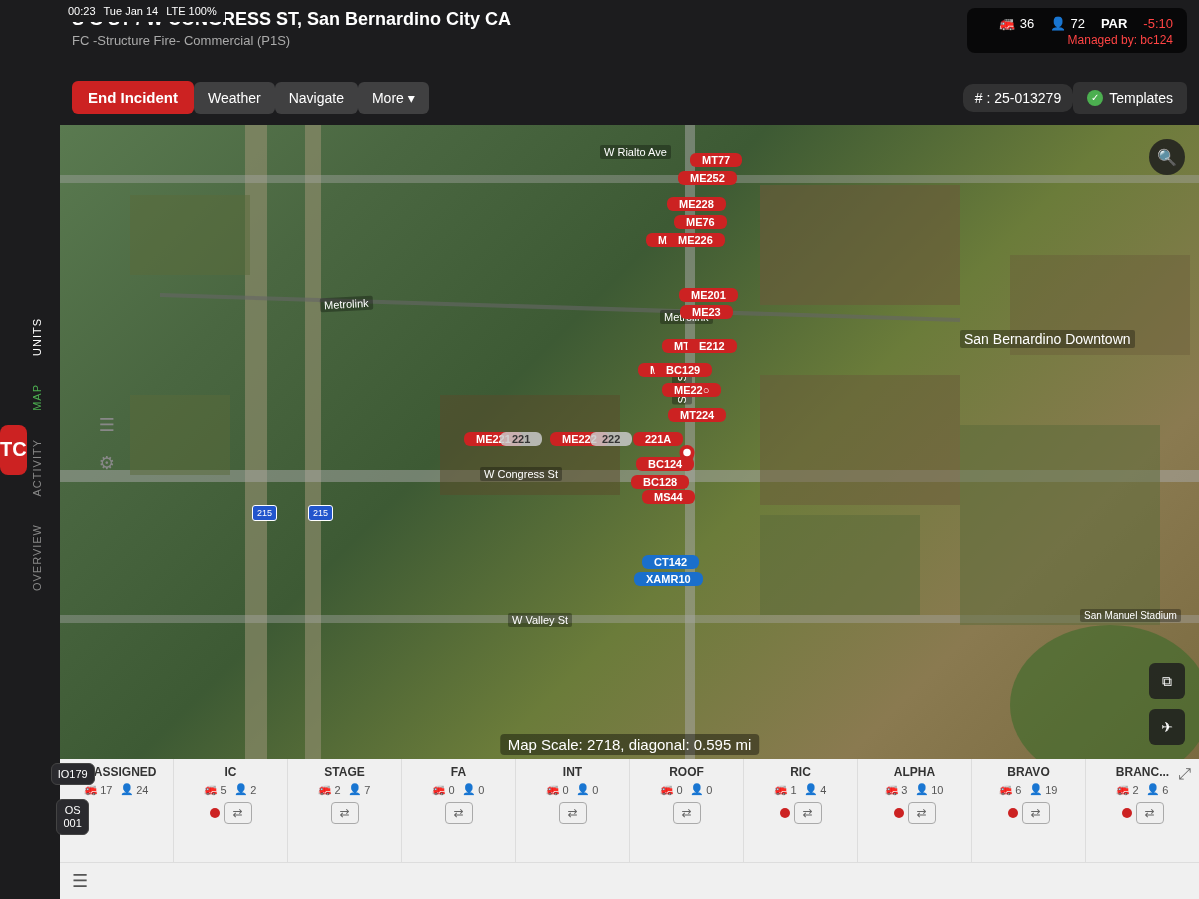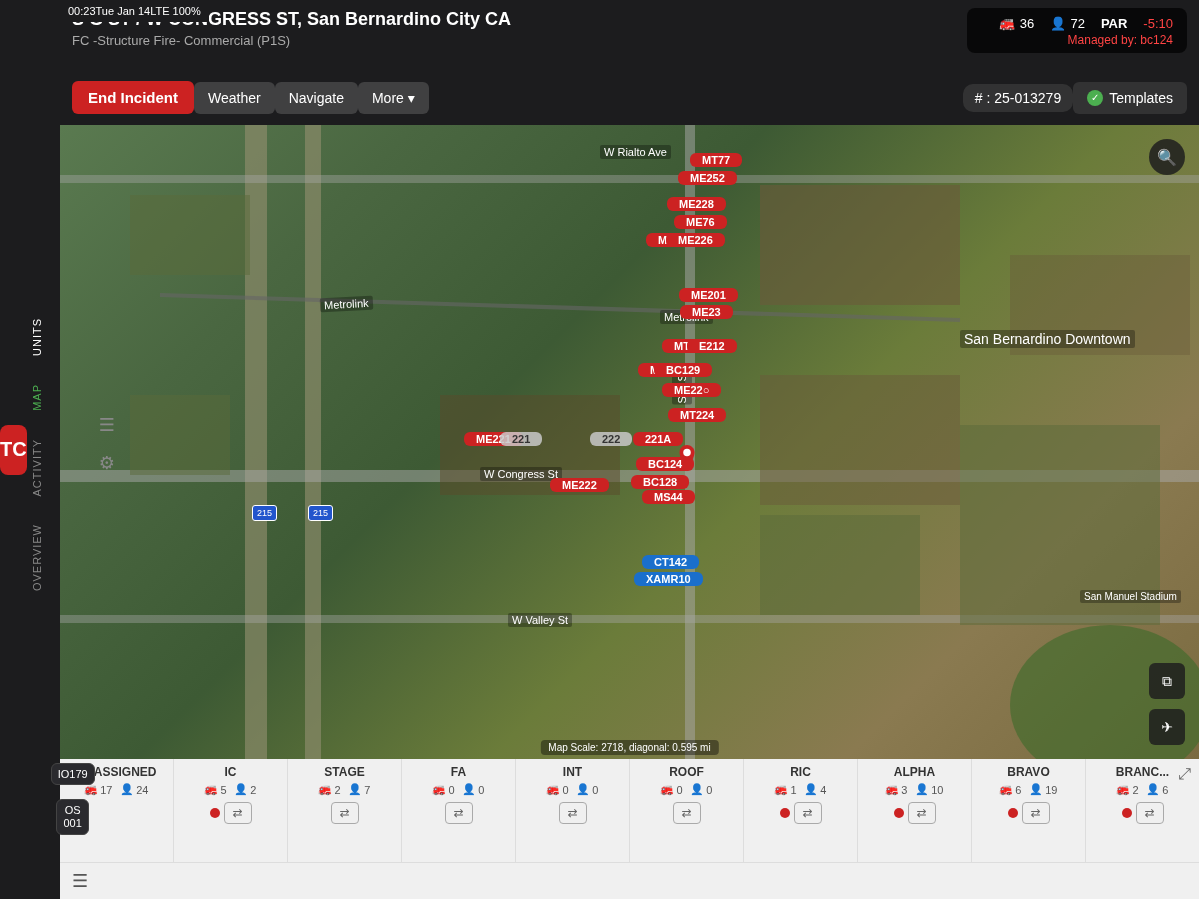--- a/index.html
+++ b/index.html
@@ -24,21 +24,21 @@
       display: flex; align-items: center; justify-content: center;
       color: white; font-weight: bold; font-size: 20px;
     }
     .sidebar-status-bar {
       position: absolute;
       top: 0; left: 60px;
       height: 22px;
       background: #1c1c1e;
       display: flex; align-items: center;
       padding: 0 8px;
-      color: white; font-size: 11px; gap: 0;
+      color: white; font-size: 11px; gap: 8px;
       z-index: 100;
     }
     .sidebar-nav {
       display: flex;
       flex-direction: column;
       align-items: center;
       gap: 0;
       margin-top: 10px;
       flex: 1;
     }
@@ -265,21 +265,21 @@
       width: 36px; height: 36px;
       background: rgba(30,30,30,0.85);
       border-radius: 6px;
       display: flex; align-items: center; justify-content: center;
       color: white; font-size: 14px; cursor: pointer;
     }
     .map-scale {
       position: absolute;
       bottom: 4px; left: 50%;
       transform: translateX(-50%);
-      color: white; font-size: 10px;
+      color: white; font-size: 15px;
       background: rgba(0,0,0,0.4);
       padding: 2px 8px; border-radius: 4px;
     }
 
     
     .street-label {
       position: absolute;
       color: white;
       font-size: 11px;
       background: rgba(0,0,0,0.3);
@@ -465,21 +465,21 @@
         <ellipse cx="1050" cy="580" rx="100" ry="80" fill="#3a6a2a" opacity="0.6"></ellipse>
       </svg>
 
       <div class="street-label" style="left:540px;top:20px;">W Rialto Ave</div>
       <div class="street-label" style="left:260px;top:172px;transform:rotate(-3deg);">Metrolink</div>
       <div class="street-label" style="left:600px;top:185px;">Metrolink</div>
       <div class="street-label" style="left:612px;top:245px;writing-mode:vertical-rl;transform:rotate(180deg)">S G St</div>
       <div class="street-label" style="left:420px;top:342px;">W Congress St</div>
       <div class="street-label" style="left:400px;top:488px;margin-left:48px;">W Valley St</div>
       <div class="street-label" style="left:900px;top:205px;font-size:14px;">San Bernardino Downtown</div>
-      <div class="street-label" style="left:1020px;top:465px;font-size:10px;">San Manuel Stadium</div>
+      <div class="street-label" style="left:1020px;top:484px;font-size:10px;">San Manuel Stadium</div>
 
       <div style="position:absolute;left:192px;top:380px;background:#2255cc;color:white;font-size:9px;padding:2px 4px;border-radius:3px;border:1px solid white;">215</div>
       <div style="position:absolute;left:248px;top:380px;background:#2255cc;color:white;font-size:9px;padding:2px 4px;border-radius:3px;border:1px solid white;">215</div>
 
       <div class="unit-badge" style="left:630px;top:28px;">MT77</div>
       <div class="unit-badge" style="left:618px;top:46px;">ME252</div>
       <div class="unit-badge" style="left:607px;top:72px;">ME228</div>
       <div class="unit-badge" style="left:614px;top:90px;">ME76</div>
       <div class="unit-badge" style="left:586px;top:108px;">ME</div>
       <div class="unit-badge" style="left:606px;top:108px;">ME226</div>
@@ -487,21 +487,21 @@
       <div class="unit-badge" style="left:620px;top:180px;">ME23</div>
       <div class="unit-badge" style="left:602px;top:214px;">MT71</div>
       <div class="unit-badge" style="left:627px;top:214px;">E212</div>
       <div class="unit-badge" style="left:578px;top:238px;">M</div>
       <div class="unit-badge" style="left:594px;top:238px;">BC129</div>
       <div class="unit-badge" style="left:602px;top:258px;">ME22○</div>
       <div class="unit-badge" style="left:608px;top:283px;">MT224</div>
 
       <div class="unit-badge" style="left:404px;top:307px;">ME221</div>
       <div class="unit-badge outline" style="left:440px;top:307px;">221</div>
-      <div class="unit-badge" style="left:490px;top:307px;margin-top:46px;">ME222</div>
+      <div class="unit-badge" style="left:490px;top:307px;">ME222</div>
       <div class="unit-badge outline" style="left:530px;top:307px;">222</div>
       <div class="unit-badge" style="left:573px;top:307px;">221A</div>
 
       <div class="map-pin" style="left:615px;top:320px;">
         <svg viewBox="0 0 24 32" xmlns="http://www.w3.org/2000/svg">
           <path d="M12 0C7.58 0 4 3.58 4 8c0 5.5 8 20 8 20s8-14.5 8-20c0-4.42-3.58-8-8-8z" fill="#cc2222"></path>
           <circle cx="12" cy="8" r="4" fill="white"></circle>
         </svg>
       </div>
 

